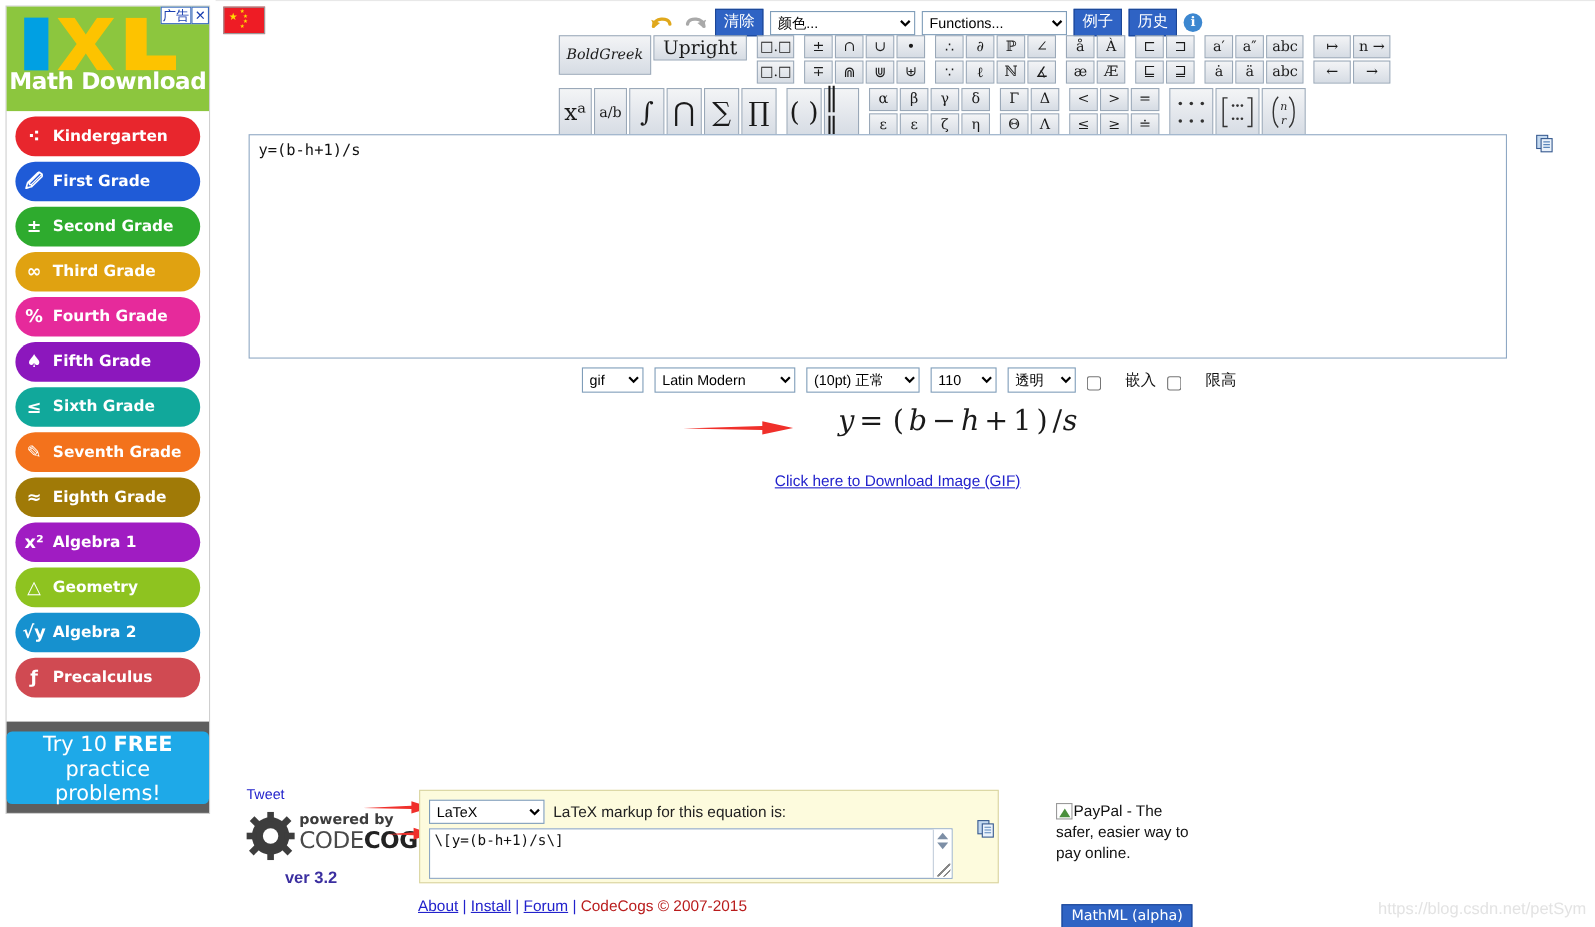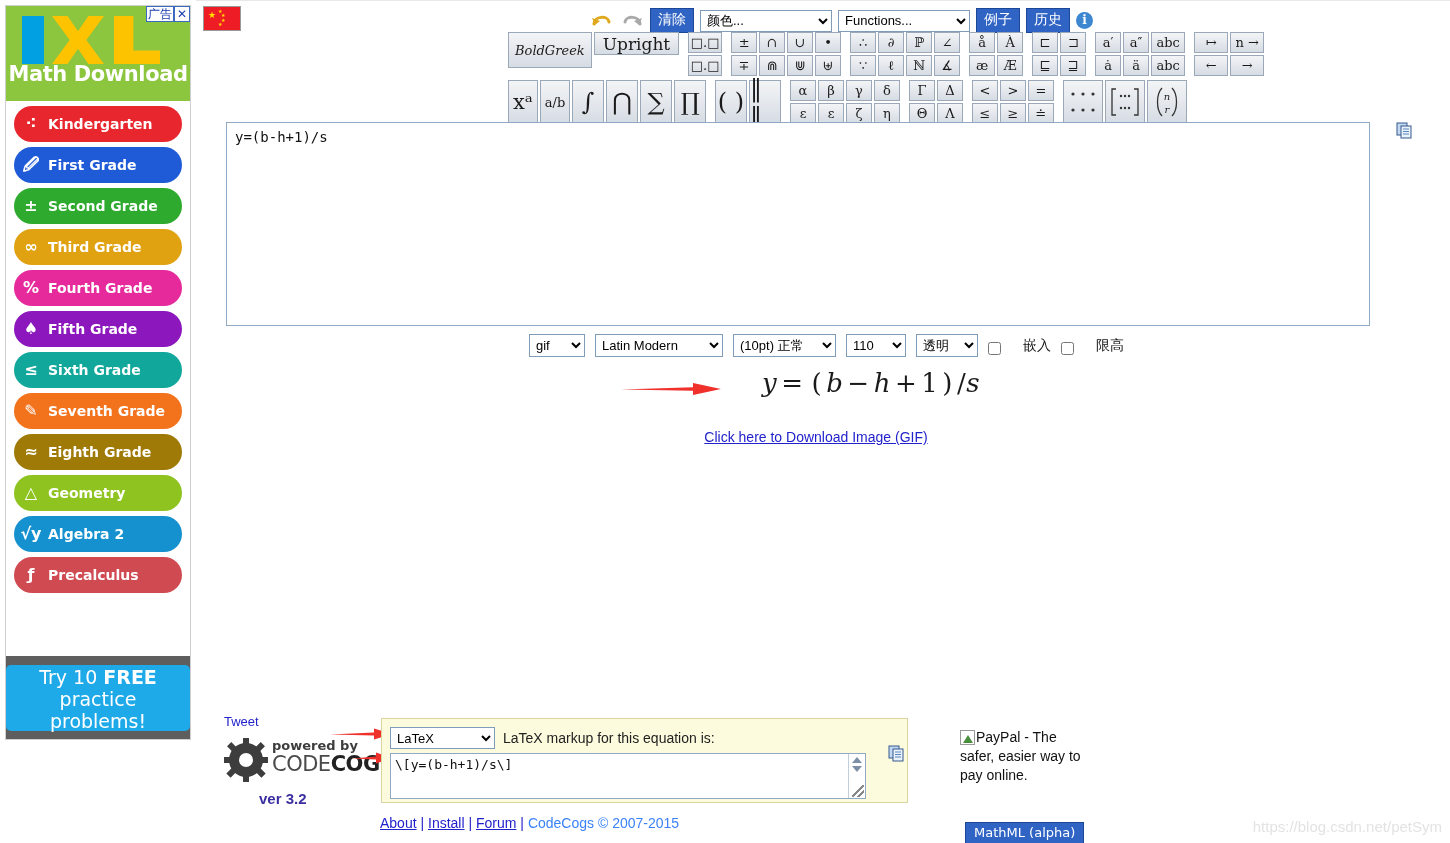--- a/index.html
+++ b/index.html
@@ -234,21 +234,21 @@
   .arrow-sm1 { position: absolute; left: 330px; top: 728px; width: 62px; height: 12px; }
   .arrow-sm2 { position: absolute; left: 352px; top: 752px; width: 40px; height: 12px; }
 
   
   .footer {
     position: absolute; left: 380px; top: 815px;
     font-size: 14px; color: #2222cc; font-family: "Liberation Sans", sans-serif;
   }
   .footer a { color: #2222cc; text-decoration: underline; cursor: pointer; }
   .footer .sep { color: #2222cc; text-decoration: none; }
-  .footer .cc { color: #3b82f6; text-decoration: none; }
+  .footer .cc { color: #b91c1c; text-decoration: none; }
 
   
   .paypal {
     position: absolute; left: 960px; top: 728px; width: 130px;
     font-size: 14px; line-height: 19px; color: #111111;
     font-family: "Liberation Sans", sans-serif;
   }
   .broken-img {
     display: inline-block; width: 15px; height: 15px; vertical-align: -3px;
     border: 1px solid #9a9a9a; background: #ffffff; position: relative; margin-right: 1px;
@@ -320,20 +320,24 @@
           <span class="grade-ico">≤</span>
           <span>Sixth Grade</span>
         </div>
         <div class="grade-pill" style="background: rgb(243, 114, 28);">
           <span class="grade-ico">✎</span>
           <span>Seventh Grade</span>
         </div>
         <div class="grade-pill" style="background: rgb(160, 122, 7);">
           <span class="grade-ico">≈</span>
           <span>Eighth Grade</span>
+        </div>
+        <div class="grade-pill" style="background: rgb(160, 28, 194);">
+          <span class="grade-ico">x²</span>
+          <span>Algebra 1</span>
         </div>
         <div class="grade-pill" style="background: rgb(142, 195, 32);">
           <span class="grade-ico">△</span>
           <span>Geometry</span>
         </div>
         <div class="grade-pill" style="background: rgb(22, 145, 207);">
           <span class="grade-ico">√y</span>
           <span>Algebra 2</span>
         </div>
         <div class="grade-pill" style="background: rgb(208, 74, 82);">

